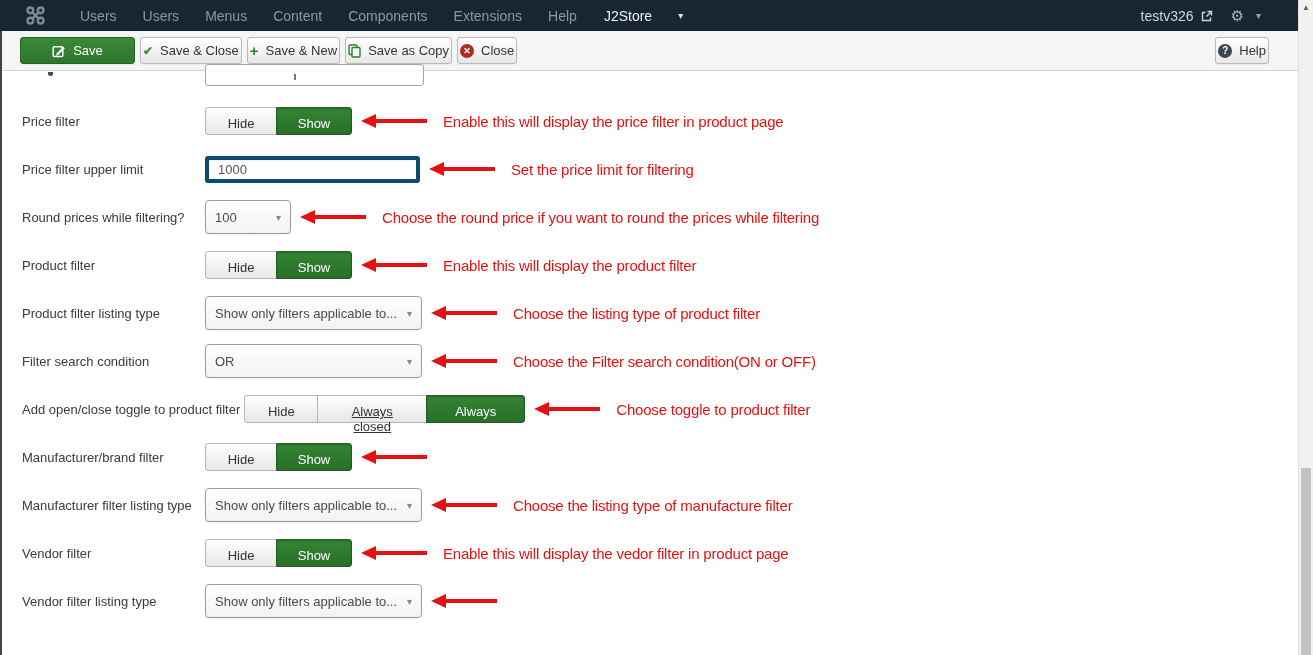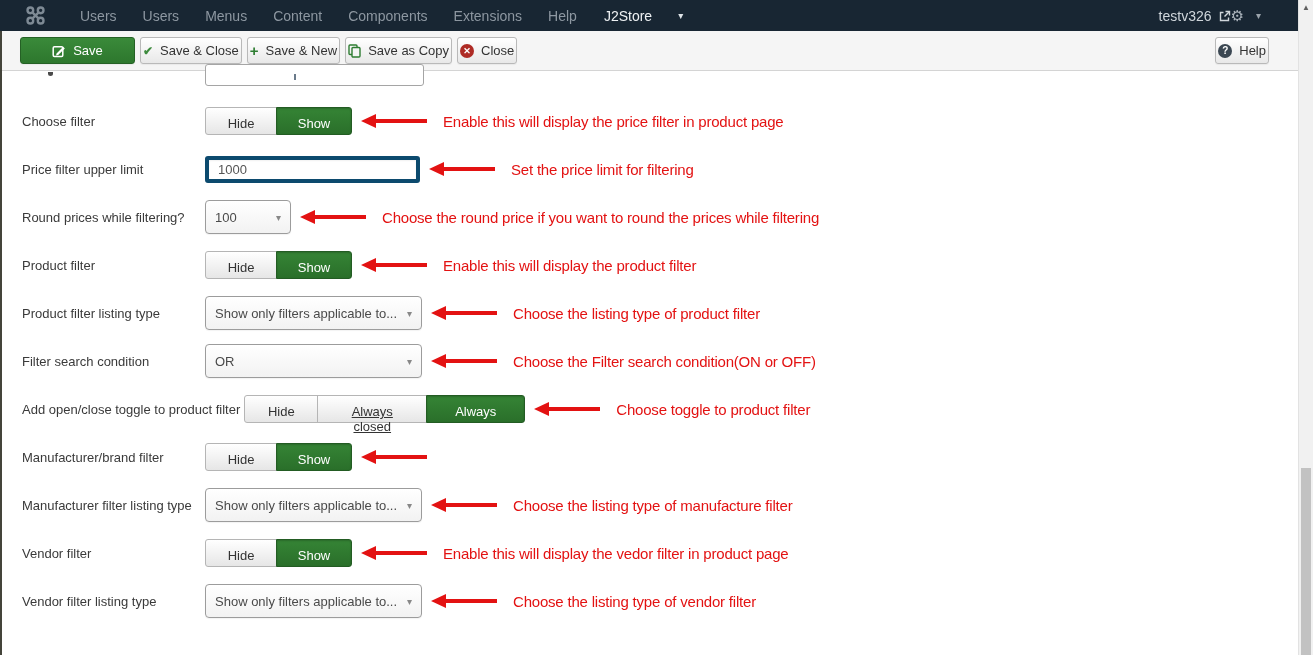--- a/index.html
+++ b/index.html
@@ -8,21 +8,21 @@
 
   
   .left-edge { position:absolute; left:0; top:31px; bottom:0; width:2px; background:#44443a; z-index:40; }
 
   
   .navbar { height:31px; background:#182633; display:flex; align-items:center; padding:0 30px 0 26px; color:#8d97a1; }
   .navbar .logo { display:flex; align-items:center; margin-right:22px; }
   .nav-item { font-size:14px; padding:0 13px; color:#8d97a1; cursor:pointer; }
   .nav-app { font-size:14px; color:#eef1f3; padding:0 10px 0 14px; display:flex; align-items:center; gap:20px; cursor:pointer; }
   .nav-app .caret { font-size:10px; color:#dfe4e8; }
-  .nav-right { margin-left:auto; display:flex; align-items:center; margin-right:22px; }
+  .nav-right { margin-left:auto; display:flex; align-items:center; gap:18px; margin-right:22px; }
   .site-link { display:flex; align-items:center; gap:7px; color:#cfd6db; font-size:14px; cursor:pointer; }
   .gear-wrap { display:flex; align-items:center; gap:6px; color:#aab3bb; cursor:pointer; }
   .gear-wrap .gear { font-size:15px; }
   .gear-wrap .caret { font-size:10px; color:#9aa3ab; }
 
   
   .toolbar { height:40px; background:#f5f5f5; border-bottom:1px solid #d4d4d4; display:flex; align-items:center; padding:0 20px; }
   .tb-btn { height:27px; border:1px solid #b9b9b9; border-radius:3px; background:linear-gradient(#ffffff,#e8e8e8);
             color:#333; font-size:13px; font-family:inherit; display:inline-flex; align-items:center; justify-content:center;
             gap:7px; padding:0 2px; margin-right:5px; cursor:pointer; box-shadow:0 1px 1px rgba(0,0,0,.05); }
@@ -151,21 +151,21 @@
 
 <div class="content">
 
   <div class="clipped-row">
     <span class="clipped-frag"></span>
     <span class="clipped-box"></span>
     <span class="clipped-mark"></span>
   </div>
 
   <div class="row">
-    <div class="label">Choose filter</div>
+    <div class="label">Price filter</div>
     <div class="btn-group">
       <button class="tbtn w72">Hide</button>
       <button class="tbtn w76 on">Show</button>
     </div>
     <div class="arrow"></div>
     <div class="note">Enable this will display the price filter in product page</div>
   </div>
 
   <div class="row">
     <div class="label">Price filter upper limit</div>
@@ -254,21 +254,20 @@
     <div class="note">Enable this will display the vedor filter in product page</div>
   </div>
 
   <div class="row">
     <div class="label">Vendor filter listing type</div>
     <div class="select">
       <span class="sel-text">Show only filters applicable to...</span>
       <span class="caret">▾</span>
     </div>
     <div class="arrow"></div>
-    <div class="note">Choose the listing type of vendor filter</div>
   </div>
 
 </div>
 
 <div class="scrollbar">
   <div class="scroll-up">▲</div>
   <div class="scroll-thumb"></div>
 </div>
 
 </body></html>

